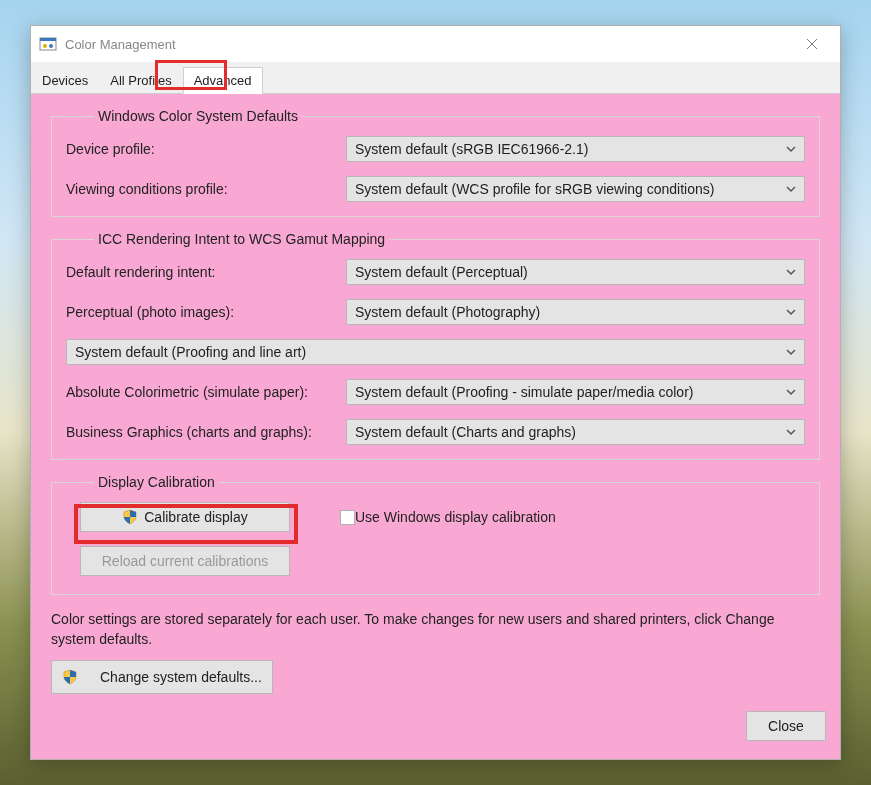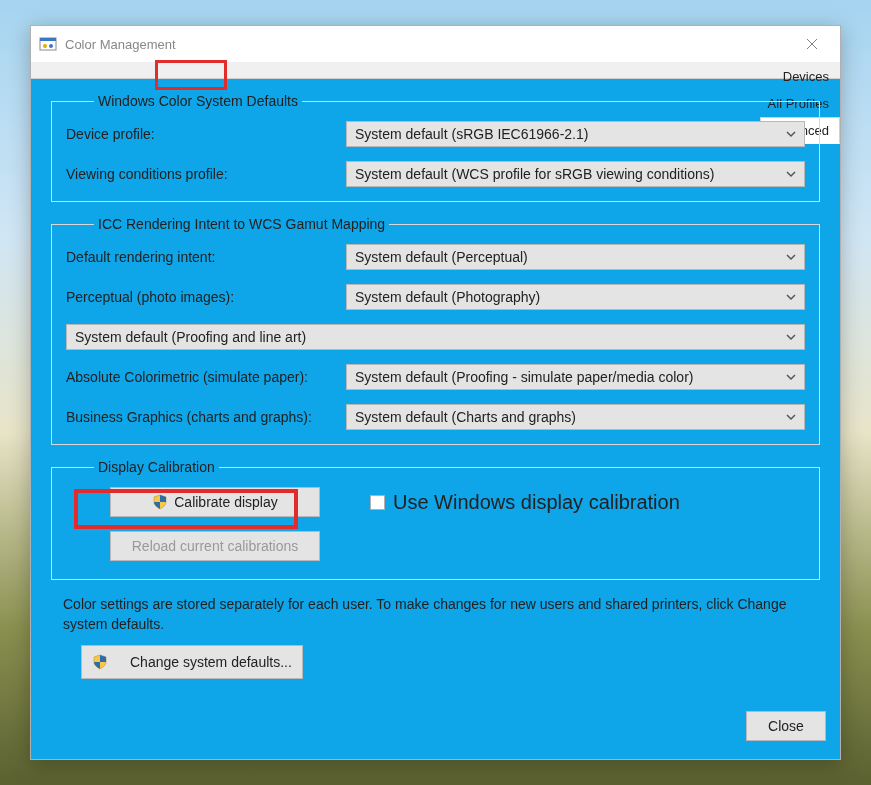--- a/index.html
+++ b/index.html
@@ -10,21 +10,21 @@
     background: linear-gradient(to bottom, #a5d4f0 0%, #d0e6f5 30%, #e8e4c8 55%, #8a9050 80%, #5a6030 100%);
     position: relative;
     overflow: hidden;
   }
   .window {
     position: absolute;
     left: 30px;
     top: 25px;
     width: 811px;
     height: 735px;
-    background: #0ea5e9;
+    background: #f9a8d4;
     border: 1px solid #b0b0b0;
     box-shadow: 0 4px 20px rgba(0,0,0,0.25);
     display: flex;
     flex-direction: column;
   }
   .titlebar {
     height: 36px;
     display: flex;
     align-items: center;
     padding: 0 8px;
@@ -40,26 +40,25 @@
     flex: 1;
   }
   .close-btn {
     width: 40px; height: 30px;
     display: flex; align-items: center; justify-content: center;
     color: #808080;
     font-size: 14px;
   }
   .close-btn svg { width: 12px; height: 12px; stroke: #808080; stroke-width: 1; }
   .tabbar {
-    height: 17px;
+    height: 32px;
     background: #f0f0f0;
     border-bottom: 1px solid #d0d0d0;
     display: flex;
     align-items: flex-end;
-    flex-direction: column;
   }
   .tab {
     padding: 5px 10px;
     font-size: 13px;
     color: #222;
     border: 1px solid transparent;
     position: relative;
     top: 1px;
   }
   .tab.active {
@@ -131,45 +130,43 @@
     background: #e4e4e4;
     border: 1px solid #b8b8b8;
     display: inline-flex;
     align-items: center;
     justify-content: center;
     font-size: 14px;
     color: #222;
     padding: 0 12px;
     gap: 6px;
     min-width: 210px;
-    margin-left: 30px;
   }
   .btn.disabled { color: #999; text-align: center; }
   .highlight-btn {
     position: absolute;
     border: 4px solid #e22b2b;
     pointer-events: none;
   }
   .checkbox-wrap {
     display: flex;
     align-items: center;
-    gap: 8px;
-    font-size: 20px;
+    font-size: 14px;
     color: #222;
   }
   .checkbox-box {
     width: 15px; height: 15px;
     border: 1px solid #b0b0b0;
     background: #fff;
   }
   .info-text {
     font-size: 14px;
     color: #222;
     line-height: 1.45;
-    margin: 6px 0 10px 12px;
+    margin: 6px 0 10px 0;
   }
   .footer {
     height: 48px;
     display: flex;
     align-items: flex-start;
     justify-content: flex-end;
     padding: 0 14px;
   }
   .footer .btn { min-width: 80px; }
   .btn.small { min-width: 0; padding: 16px 10px; gap: 22px; }

